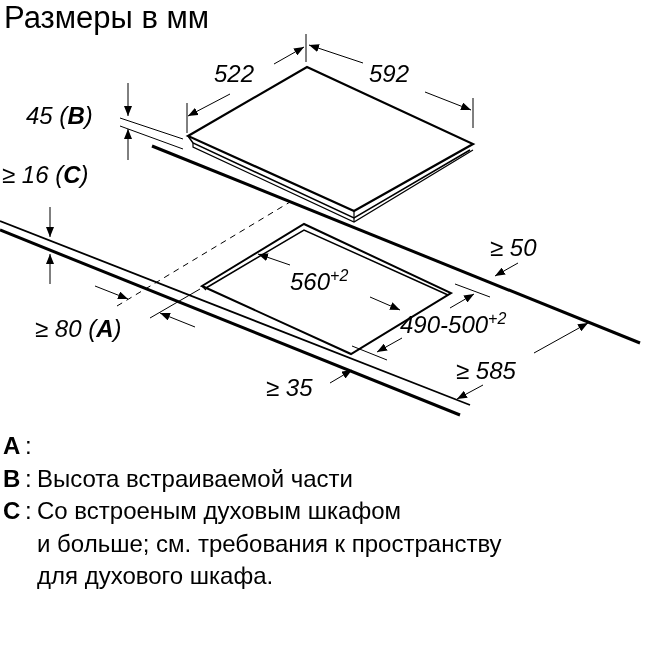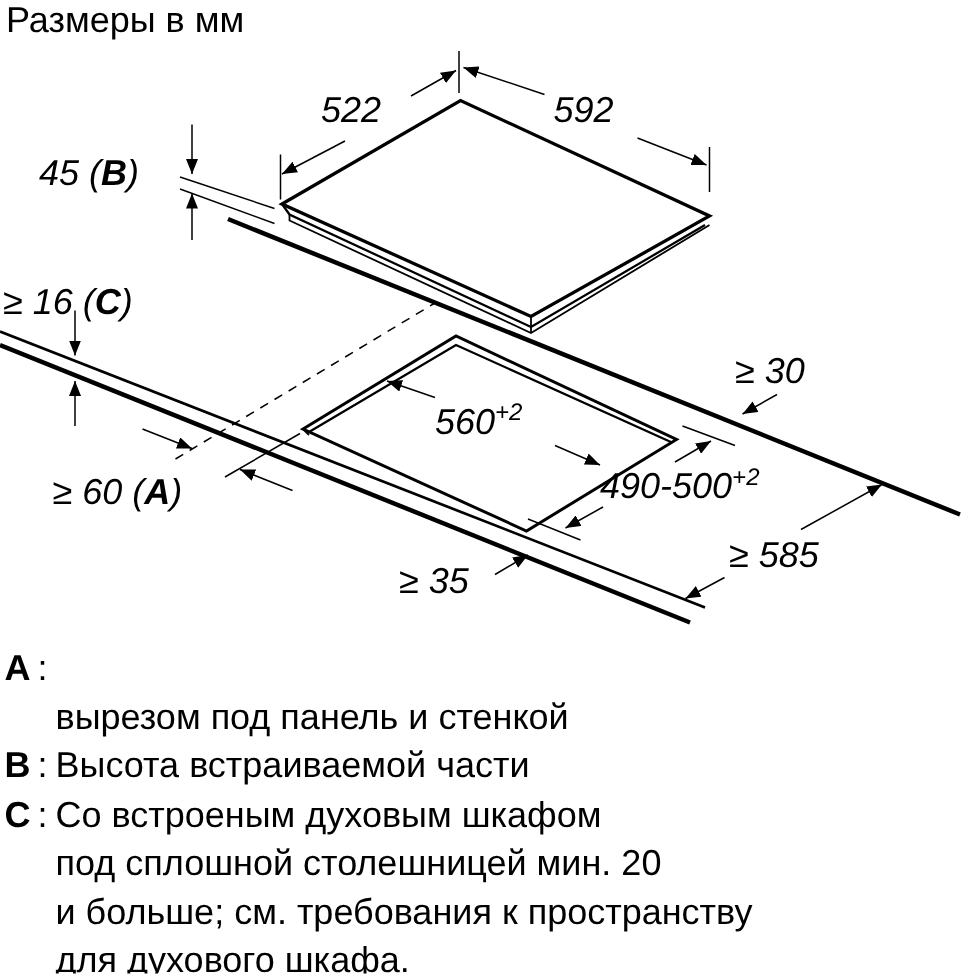--- a/index.html
+++ b/index.html
@@ -1,18 +1,18 @@
 <!DOCTYPE html>
 <html><head>
   <meta charset="utf-8">
   <style>
     html, body { margin: 0; padding: 0; background: #ffffff; }
     body { width: 650px; height: 649px; position: relative; overflow: hidden;
            font-family: "Liberation Sans", sans-serif; color: #000; }
-    .title { position: absolute; left: 4px; top: 0px; font-size: 24px; }
+    .title { position: absolute; left: 4px; top: 0px; font-size: 31px; }
     svg.diagram { position: absolute; left: 0; top: 0; }
     .lbl { position: absolute; font-size: 24px; white-space: nowrap; line-height: 1; font-style: italic; }
     .lbl b { font-weight: bold; }
     .lbl sup { font-size: 16px; vertical-align: 0; position: relative; top: -9px; }
     .legend { position: absolute; left: 3px; top: 430px; font-size: 24px; line-height: 32.5px; }
     .legend .row { display: flex; }
     .legend .key { font-weight: bold; width: 22px; display: inline-block; }
     .legend .colon { width: 12px; display: inline-block; }
     .legend .indent { padding-left: 34px; }
   </style>
@@ -86,54 +86,52 @@
 </svg>
 
 <div class="lbl" style="left:214px;top:62px;">522</div>
 <div class="lbl" style="left:369px;top:62px;">592</div>
 
 <div class="lbl" style="left:26px;top:104px;text-align:center;">
   <span>45</span>
   (<b>B</b>)
 </div>
 
-<div class="lbl" style="left:2px;top:190px;text-align:right;">
+<div class="lbl" style="left:2px;top:163px;text-align:right;">
   <span>≥ 16</span>
   (<b>C</b>)
 </div>
 
 <div class="lbl" style="left:35px;top:317px;">
-  <span>≥ 60</span>
+  <span>≥ 80</span>
   (<b>A</b>)
 </div>
 
 <div class="lbl" style="left:290px;top:270px;">
   <span>560</span><sup>+2</sup>
 </div>
 
 <div class="lbl" style="left:400px;top:313px;text-align:right;">
   <span>490-500</span><sup>+2</sup>
 </div>
 
-<div class="lbl" style="left:490px;top:236px;">≥ 30</div>
-<div class="lbl" style="left:486px;top:359px;">≥ 585</div>
+<div class="lbl" style="left:490px;top:236px;">≥ 50</div>
+<div class="lbl" style="left:456px;top:359px;">≥ 585</div>
 <div class="lbl" style="left:266px;top:376px;">≥ 35</div>
 
 <div class="legend">
   <div class="row">
     <span class="key">A</span>
       <span class="colon">:</span>
   </div>
-  <div class="indent">вырезом под панель и стенкой</div>
   <div class="row">
     <span class="key">B</span>
       <span class="colon">:</span>
     <span>Высота встраиваемой части</span>
   </div>
   <div class="row">
     <span class="key">C</span>
       <span class="colon">:</span>
     <span>Со встроеным духовым шкафом</span>
   </div>
-  <div class="indent">под сплошной столешницей мин. 20</div>
   <div class="indent">и больше; см. требования к пространству</div>
   <div class="indent">для духового шкафа.</div>
 </div>
 
 </body></html>

